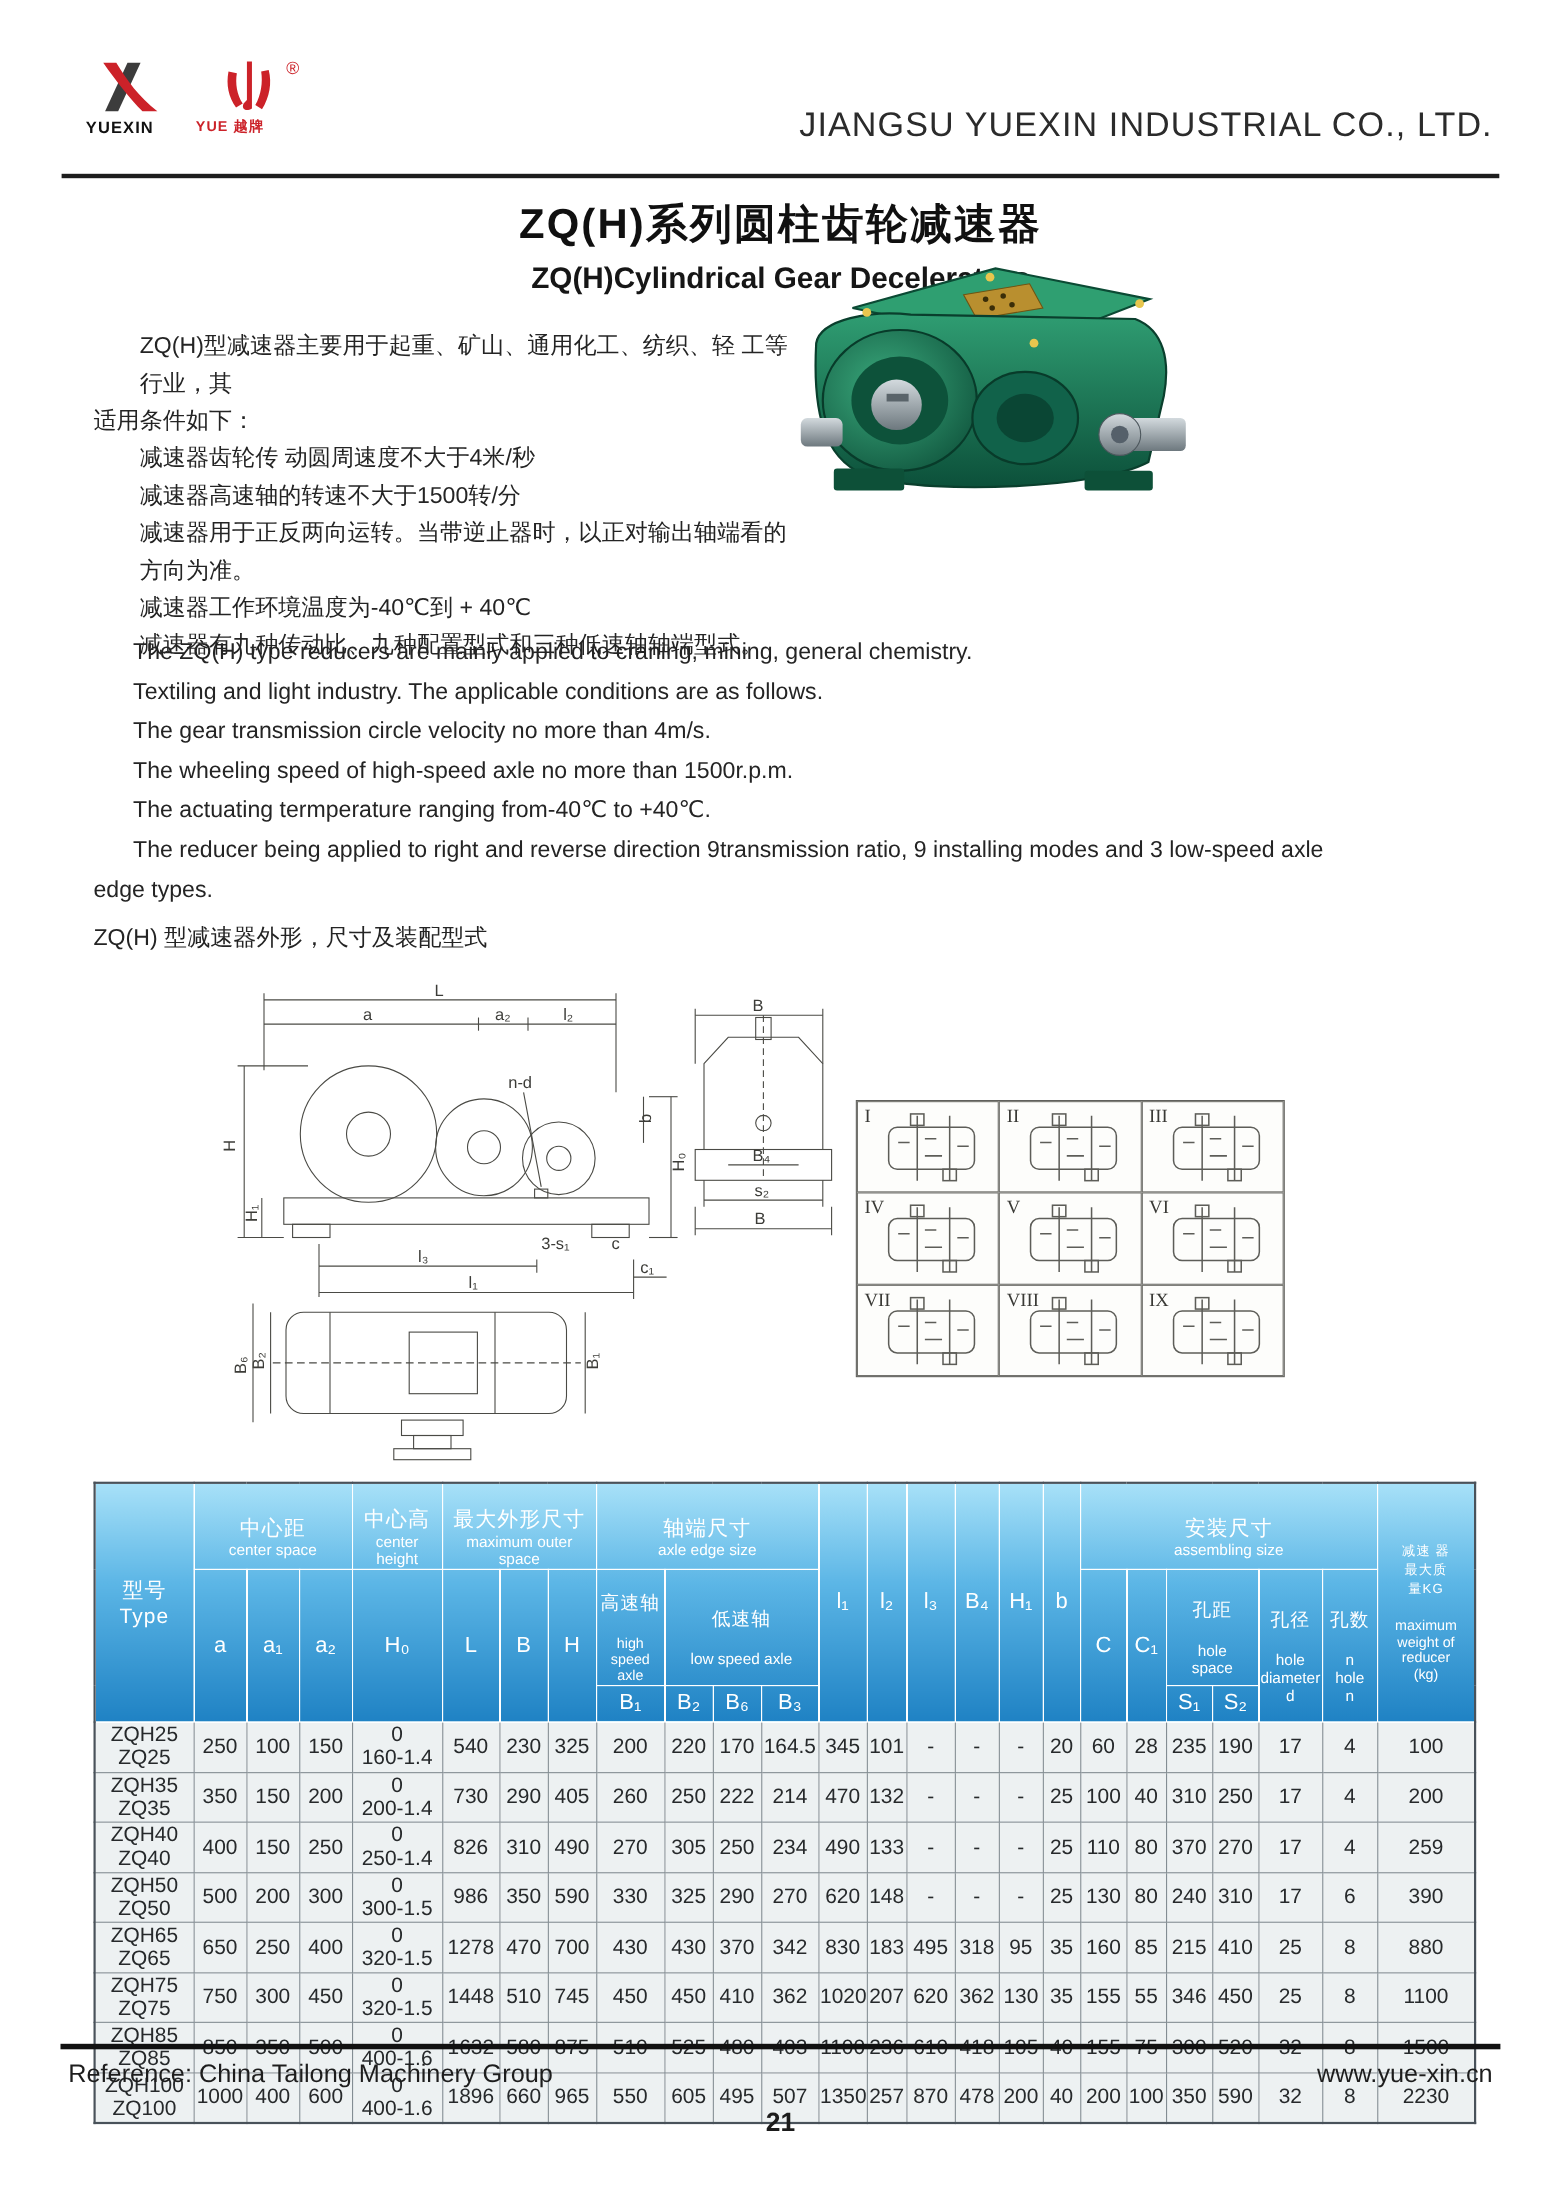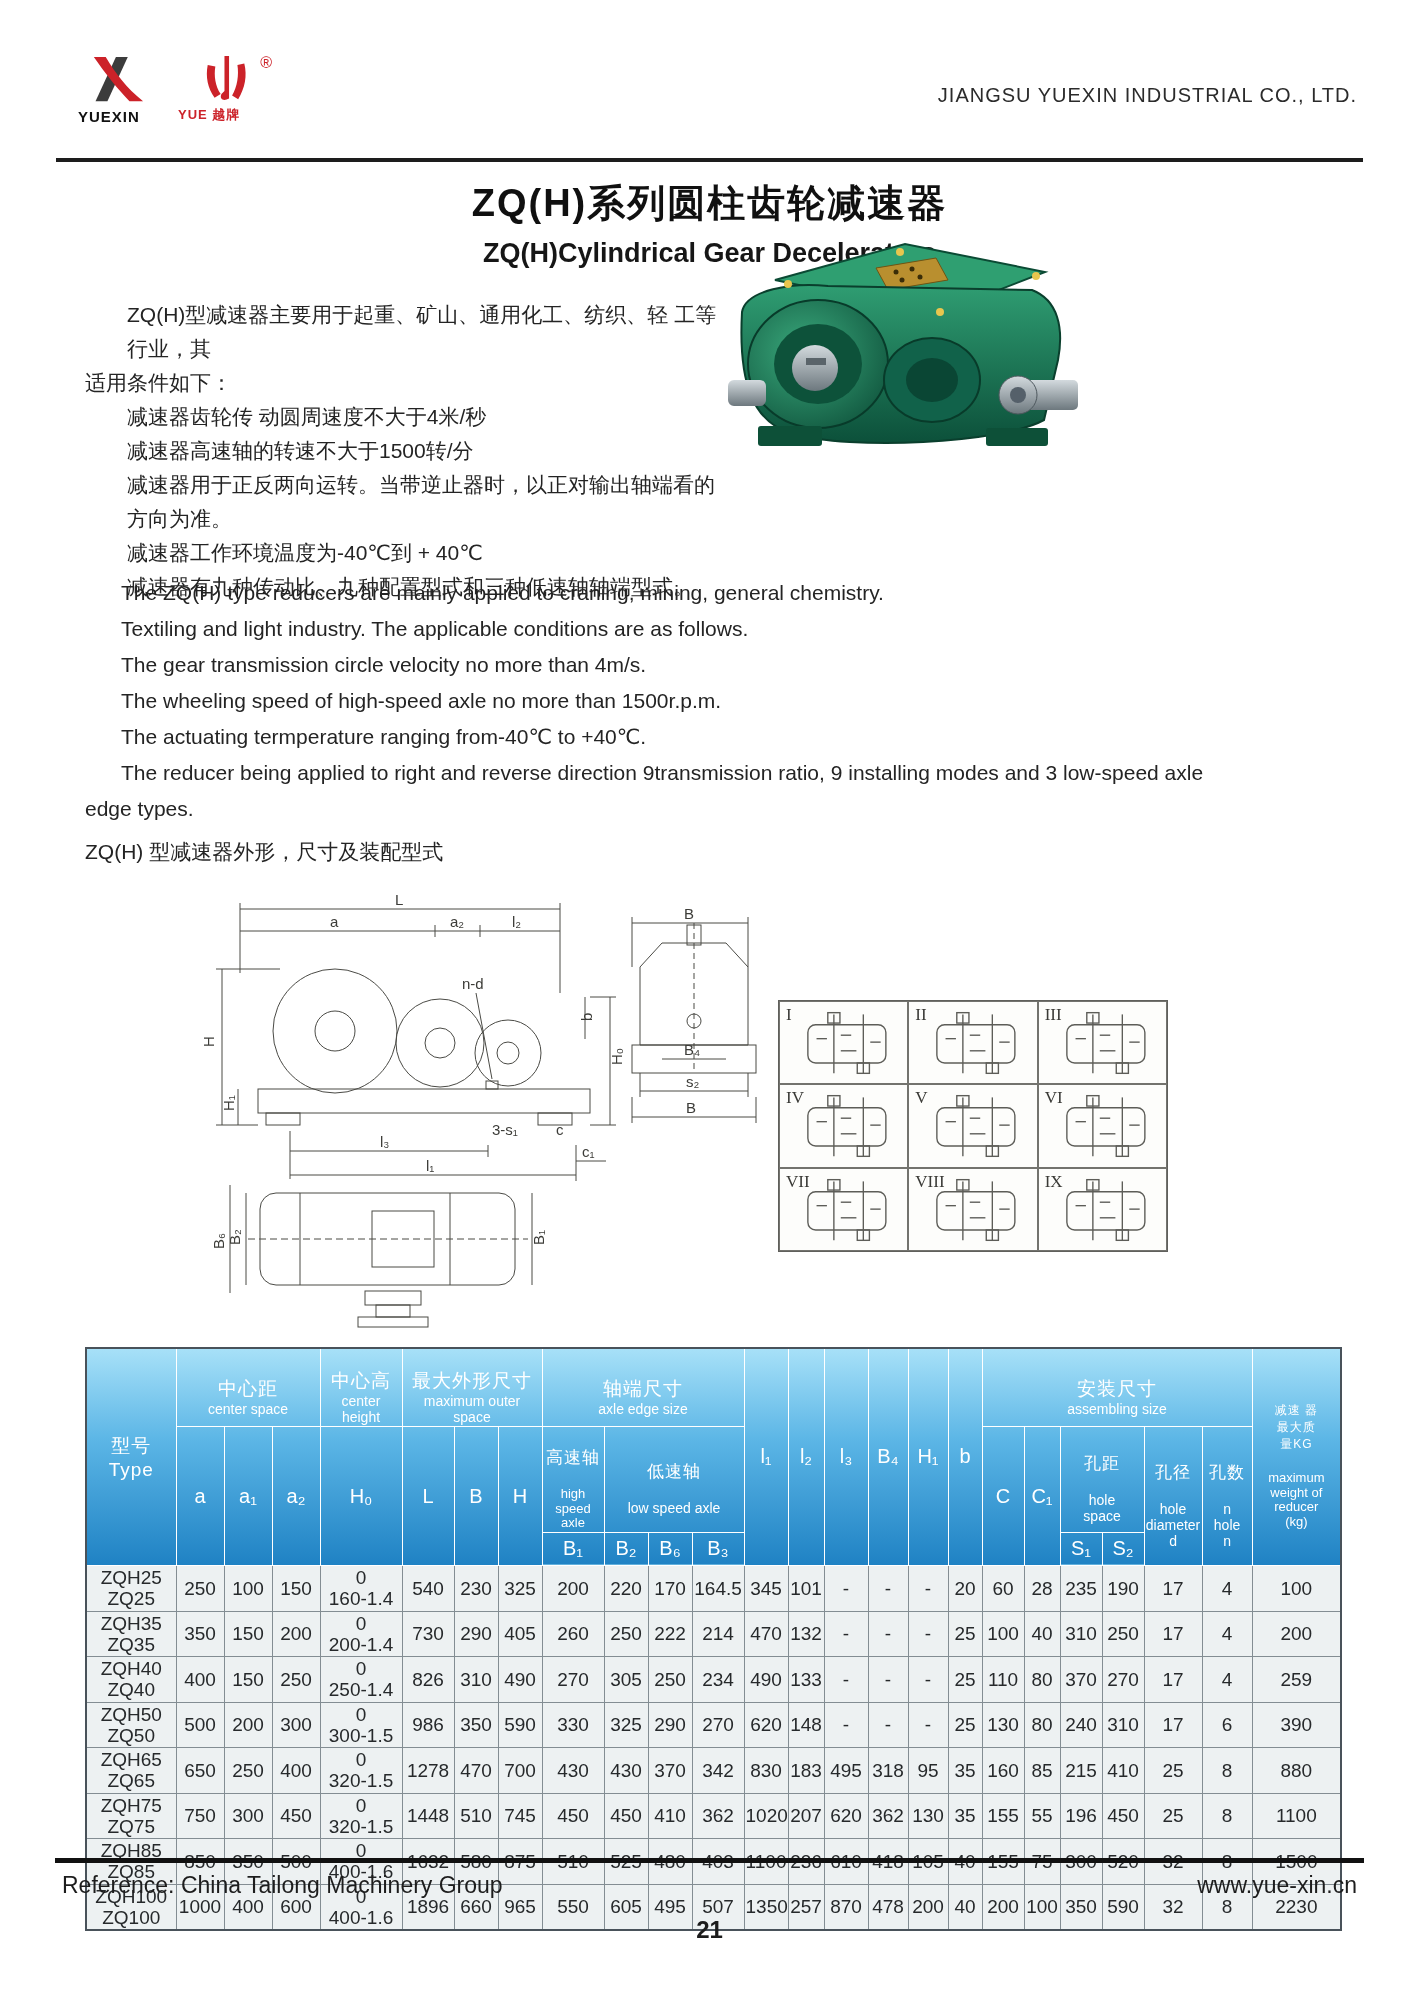--- a/index.html
+++ b/index.html
@@ -4,21 +4,21 @@
 <style>
   html,body{margin:0;padding:0;background:#e9e9e9;}
   .page{position:relative;width:1419px;height:2000px;margin:0 auto;background:#ffffff;
         font-family:"Liberation Sans","DejaVu Sans",sans-serif;color:#1c1c1c;overflow:hidden;}
   .abs{position:absolute;}
   .pl{white-space:pre-line;}
 
   
   .logo-label{font-weight:bold;text-align:left;letter-spacing:1px;}
   .company-cn{font-size:31px;font-weight:bold;letter-spacing:2px;color:#141414;}
-  .company-en{font-size:20px;color:#2b2b2b;letter-spacing:1px;}
+  .company-en{font-size:31px;color:#2b2b2b;letter-spacing:1px;margin-top:12px;}
   .header-rule{background:#1d1d1d;height:4px;}
 
   .title-cn{width:100%;text-align:center;font-size:38px;font-weight:bold;color:#101010;letter-spacing:2px;}
   .title-en{width:100%;text-align:center;font-size:27px;font-weight:bold;color:#161616;}
 
   .cnblock{font-size:21px;line-height:34px;color:#242424;}
   .cnblock .ind{padding-left:42px;}
   .enblock{font-size:21px;line-height:36px;color:#242424;}
   .enblock .ind{padding-left:36px;}
   .seclabel{font-size:21px;color:#242424;}
@@ -625,21 +625,21 @@
             <td>410</td>
             <td>362</td>
             <td>1020</td>
             <td>207</td>
             <td>620</td>
             <td>362</td>
             <td>130</td>
             <td>35</td>
             <td>155</td>
             <td>55</td>
-            <td>196</td>
+            <td>346</td>
             <td>450</td>
             <td>25</td>
             <td>8</td>
             <td>1100</td>
           </tr>
           <tr style="height: 44px;">
             <td class="type-cell">ZQH85
 ZQ85</td>
             <td>850</td>
             <td>350</td>

